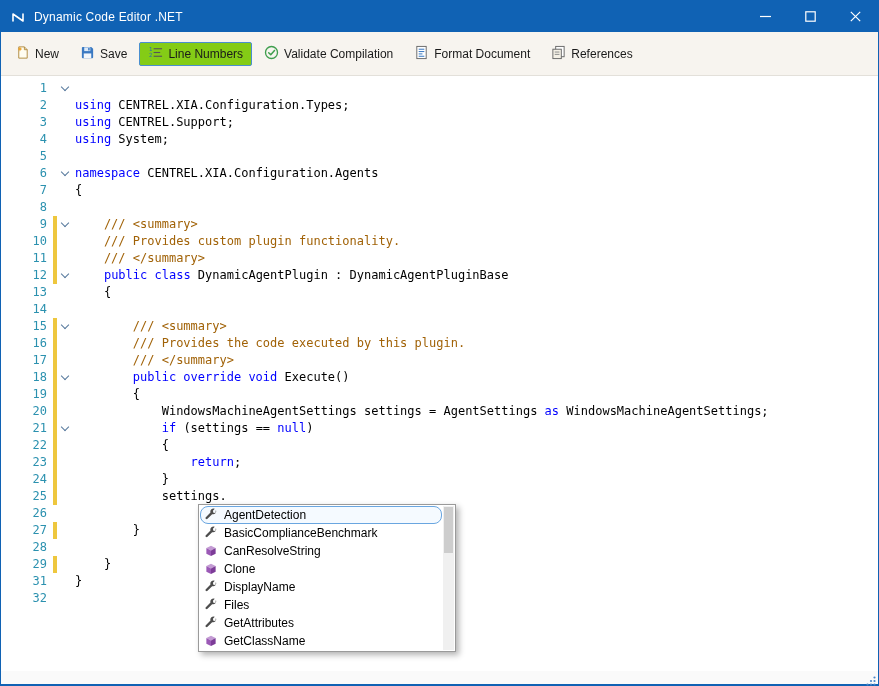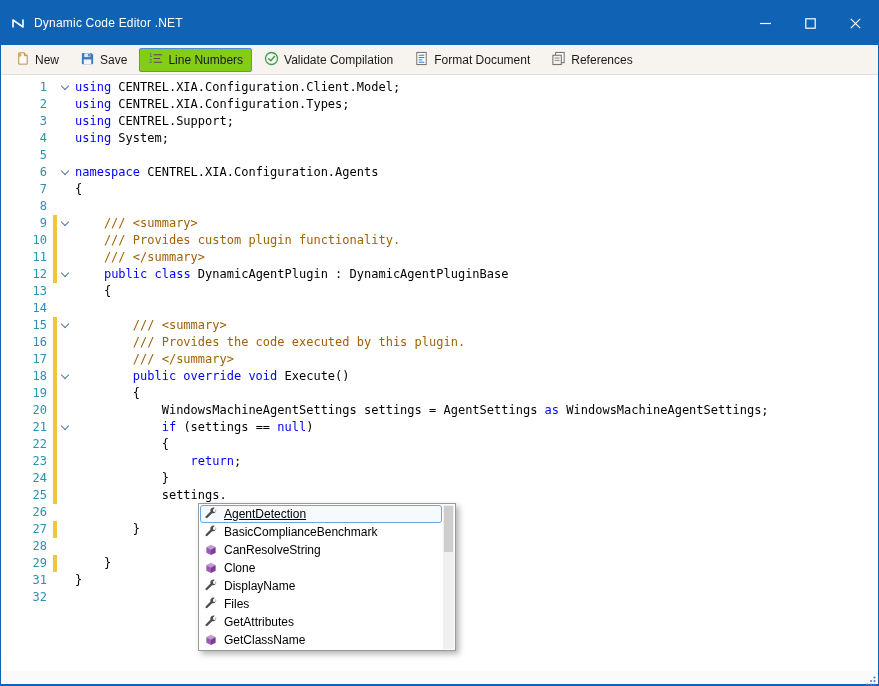--- a/index.html
+++ b/index.html
@@ -4,34 +4,34 @@
 <style>
   * { box-sizing: border-box; margin: 0; padding: 0; }
   html,body { width: 879px; height: 686px; font-family: "Liberation Sans", sans-serif; }
   .window {
     width: 879px; height: 686px;
     border: 1px solid #1062b4; border-bottom-width: 2px;
     display: flex; flex-direction: column; background: #fff;
   }
   
   .titlebar {
-    height: 44px; flex: none; background: #1062b4; color: #fff;
+    height: 31px; flex: none; background: #1062b4; color: #fff;
     display: flex; align-items: center; padding-left: 9px;
   }
   .app-icon { width: 16px; height: 16px; margin-right: 8px; flex: none; }
   .title-text { font-size: 12px; letter-spacing: 0.2px; }
   .title-spacer { flex: 1; }
   .win-btn {
     width: 45px; height: 31px; display: flex; align-items: center; justify-content: center;
     cursor: default;
   }
   .win-btn svg { width: 11px; height: 11px; }
   
   .toolbar {
-    height: 30px; flex: none; background: #f7f4ef; border-bottom: 1px solid #e3e0da;
+    height: 44px; flex: none; background: #f7f4ef; border-bottom: 1px solid #e3e0da;
     display: flex; align-items: center; padding: 0 5px; gap: 3px;
   }
   .tbtn {
     display: flex; align-items: center; gap: 5px; height: 24px;
     padding: 0 8px; font-size: 12px; color: #1a1a1a;
     border: 1px solid transparent; border-radius: 2px; background: transparent;
     font-family: "Liberation Sans", sans-serif;
   }
   .tbtn.active { border-color: #4a8fd0; background: #84cc16; }
   .tbtn svg { width: 15px; height: 15px; flex: none; }
@@ -60,21 +60,21 @@
     position: absolute; left: 197px; top: 428px; width: 258px;
     background: #fff; border: 1px solid #9a9a9a;
     box-shadow: 3px 3px 6px rgba(0,0,0,0.30);
     padding: 1px 13px 1px 1px;
     font-family: "Liberation Sans", sans-serif; font-size: 12px;
   }
   .pitem {
     display: flex; align-items: center; gap: 6px; height: 18px;
     padding: 0 3px; border: 1px solid transparent; color: #000;
   }
-  .pitem.sel { border-color: #6aa6e0; border-radius: 3px; background: #f5faff; text-decoration: underline; }
+  .pitem.sel { border-color: #6aa6e0; border-radius: 8px; background: #f5faff; }
   .picon { width: 14px; height: 14px; flex: none; }
   .picon svg { width: 14px; height: 14px; display: block; }
   .popup-sb {
     position: absolute; top: 1px; right: 1px; bottom: 1px; width: 11px;
     background: #f0f0f0;
   }
   .popup-sb .thumb { position: absolute; top: 1px; left: 1px; right: 1px; height: 46px; background: #cdcdcd; }
   
   .statusbar { height: 13px; flex: none; background: #fafafa; position: relative; }
   .grip { position: absolute; right: 2px; bottom: 2px; width: 10px; height: 10px; }
@@ -178,21 +178,20 @@
   </div>
 
   <div class="editor">
     <div id="code-lines">
         <div class="row">
           <span class="ln">1</span>
           <span class="chg"></span>
           <span class="fold">
             <span class="chev"></span>
           </span>
-          <span class="code"><span class="kw">using</span><span class="pl"> CENTREL.XIA.Configuration.Client.Model;</span></span>
         </div>
         <div class="row">
           <span class="ln">2</span>
           <span class="chg"></span>
           <span class="fold"></span>
           <span class="code"><span class="kw">using</span><span class="pl"> CENTREL.XIA.Configuration.Types;</span></span>
         </div>
         <div class="row">
           <span class="ln">3</span>
           <span class="chg"></span>

